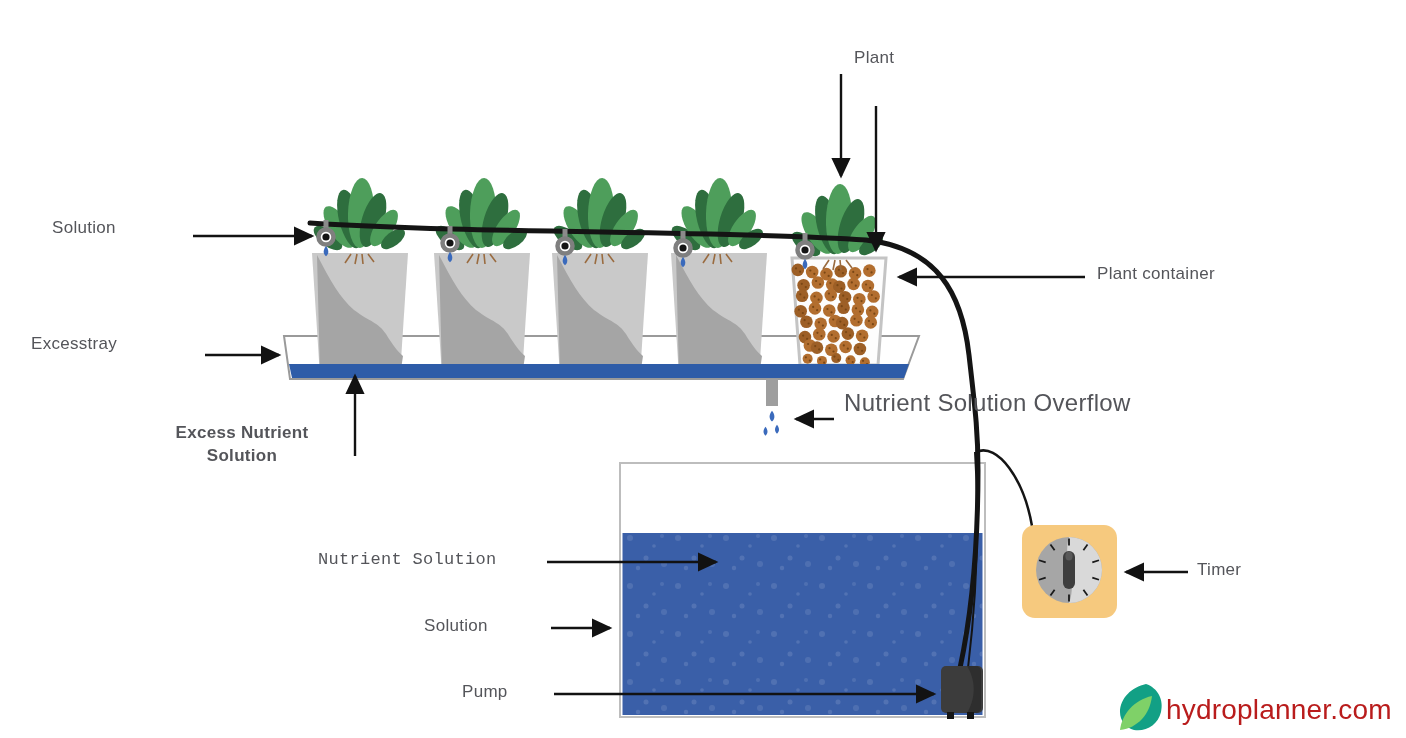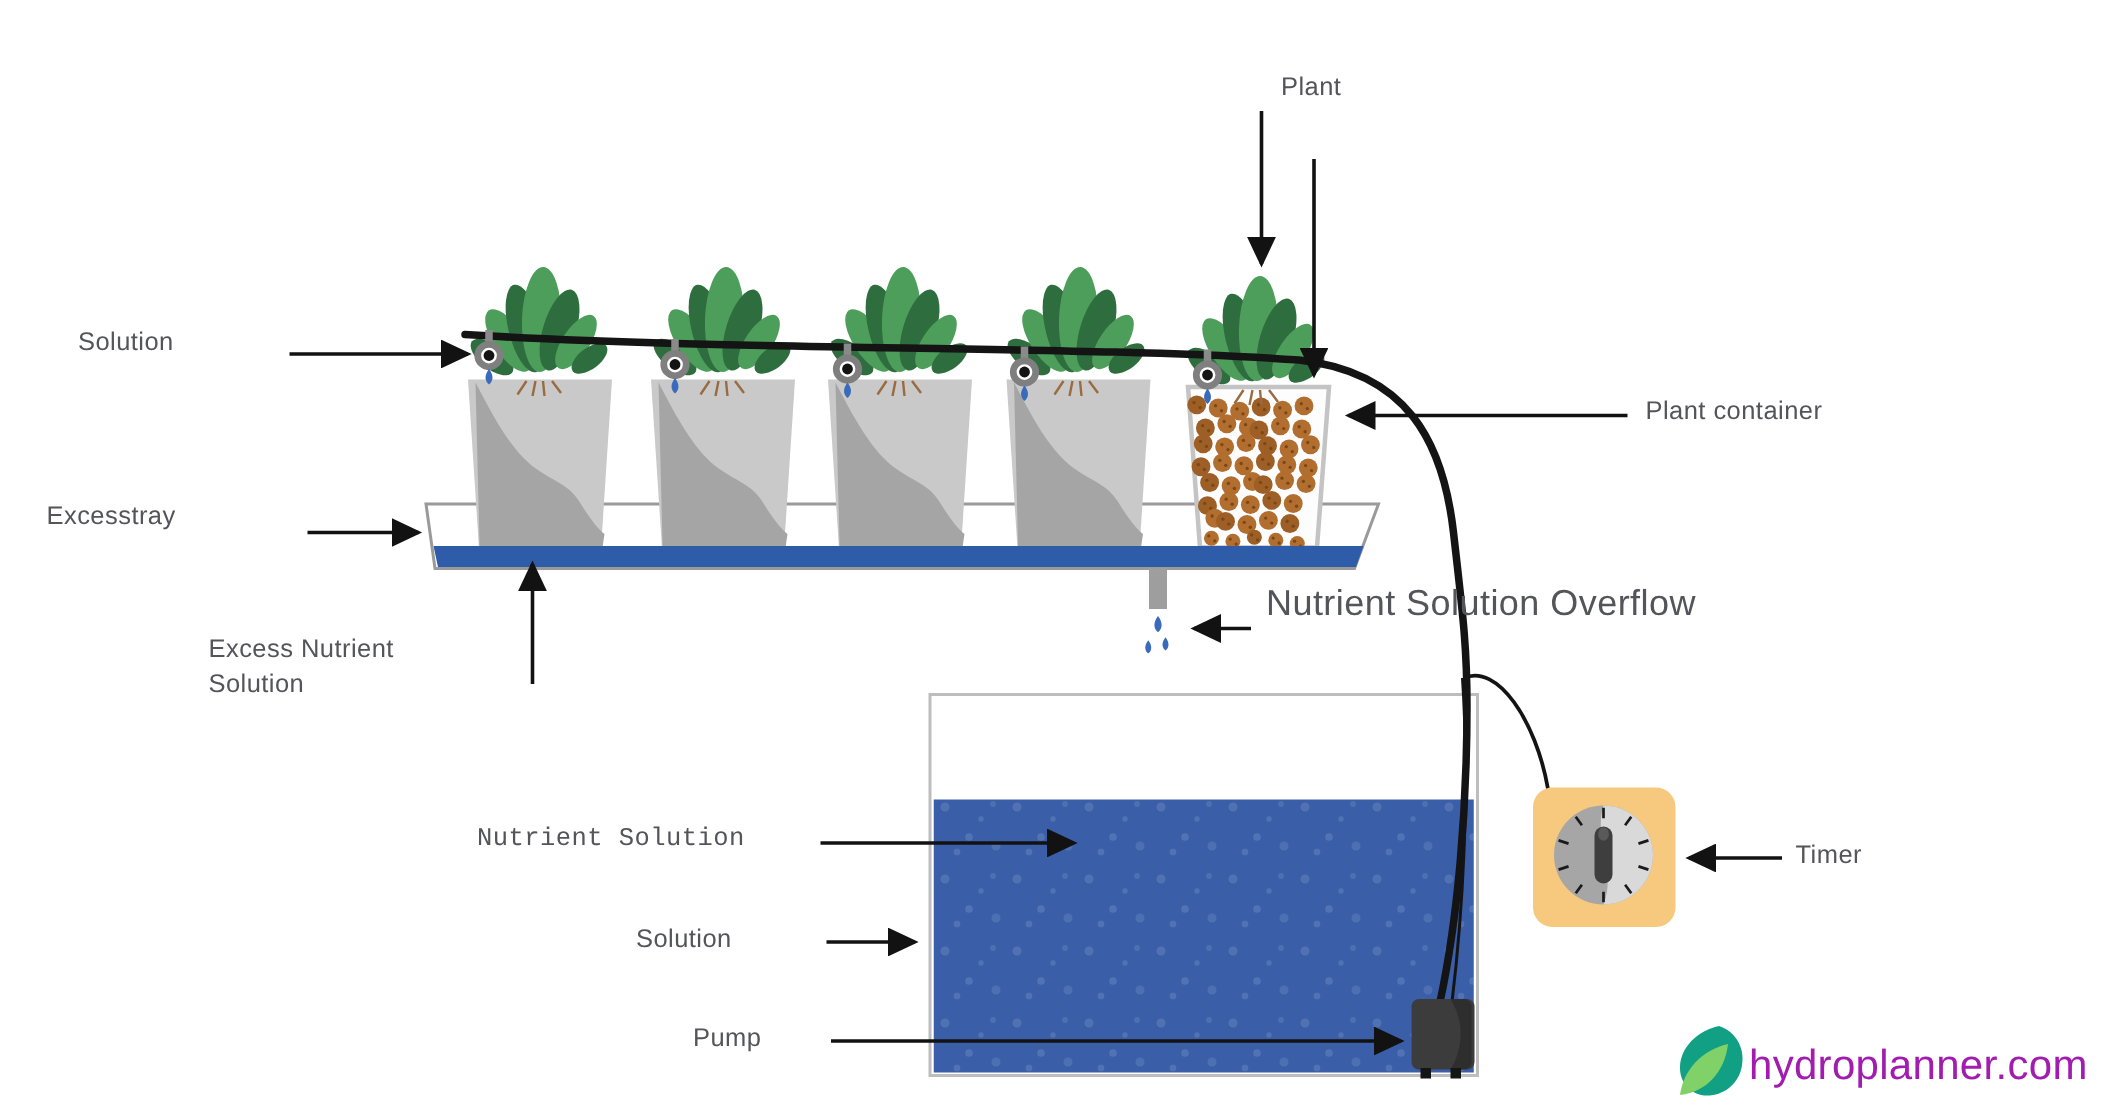--- a/index.html
+++ b/index.html
@@ -2,22 +2,22 @@
 <html style="--water: #3a5fa8; --tray_liquid: #2e5ca8; --pot_light: #c9c9c9; --pot_dark: #a5a5a5; --leaf_dark: #2e6e3e; --leaf_light: #4e9e5b; --pebble: #b26e2f; --pebble_alt: #9d5f26; --pebble_dot: #7a4715; --timer_body: #f6c97e; --dial_dark: #a6a6a6; --dial_light: #d9d9d9; --knob: #3e3e3e; --tube: #141414; --drop_blue: #3a6abc; --pump_body: #3c3c3c; --logo_teal: #12a085; --logo_green: #7fd168;"><head>
 <meta charset="utf-8">
 <style>
   html,body{margin:0;padding:0;background:#ffffff;}
   .stage{position:relative;width:1406px;height:738px;background:#fff;overflow:hidden;
          font-family:"Liberation Sans",sans-serif;}
   .stage svg{position:absolute;left:0;top:0;}
   .lbl{position:absolute;font-weight:300;font-size:17px;letter-spacing:.3px;
        color:#54555a;white-space:pre-line;line-height:1.38;}
   .lbl.small{font-size:24px;}
-  .lbl.right{text-align:left;}
-  .logo-text{position:absolute;font-size:28px;font-weight:300;color:#a21caf;letter-spacing:.2px;}
+  .lbl.right{text-align:center;font-weight:bold;}
+  .logo-text{position:absolute;font-size:28px;font-weight:300;color:#b91c1c;letter-spacing:.2px;}
   .water{fill:var(--water);}
   .trayliq{fill:var(--tray_liquid);}
   .potL{fill:var(--pot_light);}
   .potD{fill:var(--pot_dark);}
   .leafD{fill:var(--leaf_dark);}
   .leafL{fill:var(--leaf_light);}
   .tube{stroke:var(--tube);fill:none;}
   .drop{fill:var(--drop_blue);}
   .arrow{stroke:#121212;stroke-width:2.4;}
 </style>

